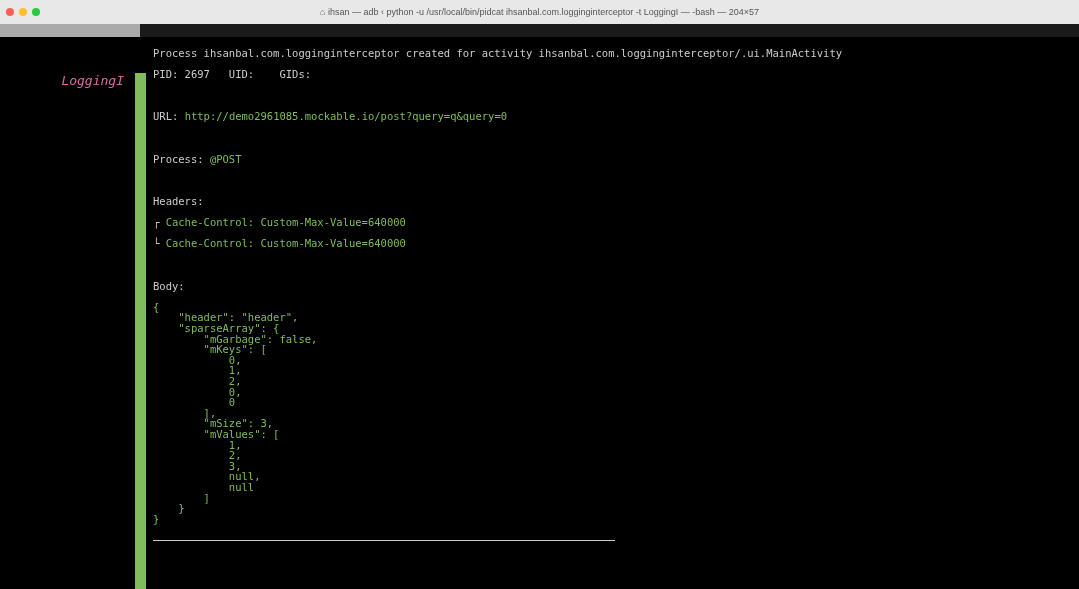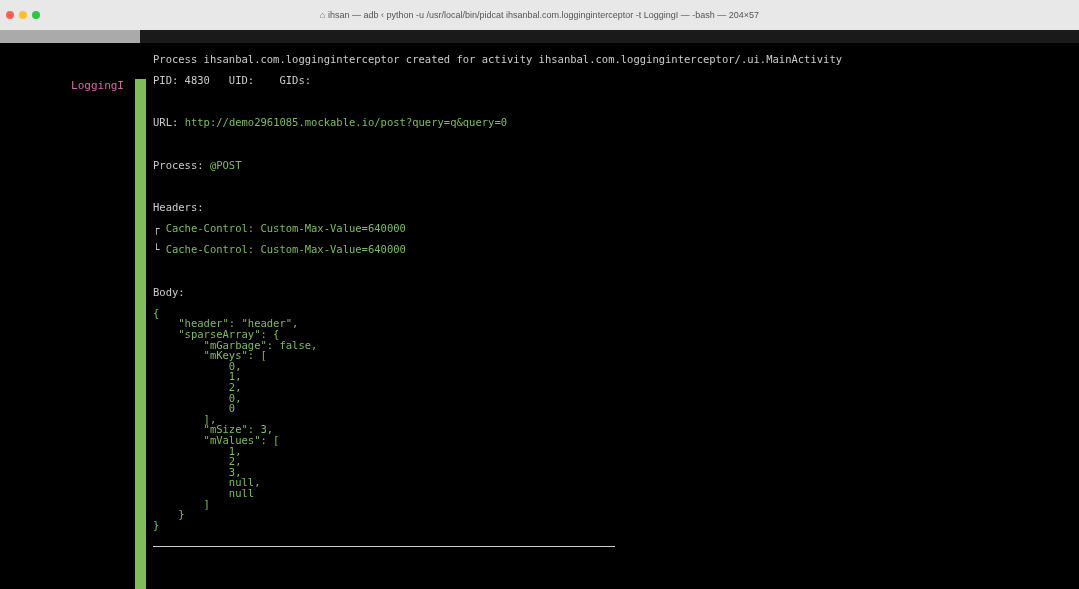--- a/index.html
+++ b/index.html
@@ -11,21 +11,21 @@
       background: #000000;
       font-family: Menlo, Monaco, Consolas, monospace;
       font-size: 10.5px;
       color: #cccccc;
       width: 1079px;
       height: 589px;
       overflow: hidden;
     }
     .titlebar {
       background: #e8e8e8;
-      height: 30px;
+      height: 24px;
       display: flex;
       align-items: center;
       padding: 0 10px;
       position: relative;
     }
     .traffic-lights {
       display: flex;
       gap: 5px;
       position: absolute;
       left: 6px;
@@ -61,21 +61,22 @@
     }
     .gutter {
       width: 135px;
       flex-shrink: 0;
       padding-top: 36px;
       text-align: right;
       padding-right: 11px;
     }
     .tag {
       color: #d768a7;
-      font-size: 11px;
+      font-size: 13px;
+      font-style: italic;
     }
     .greenbar {
       width: 11px;
       background: #7fbd5a;
       flex-shrink: 0;
       margin-top: 36px;
     }
     .content {
       flex: 1;
       padding-left: 7px;
@@ -144,21 +145,21 @@
   <div class="tab-active"></div>
 </div>
 
 <div class="terminal">
   <div class="gutter">
     <span class="tag">LoggingI</span>
   </div>
   <div class="greenbar"></div>
   <div class="content">
 <div class="processline">Process ihsanbal.com.logginginterceptor created for activity ihsanbal.com.logginginterceptor/.ui.MainActivity</div>
-<div class="processline">PID: 4830   UID:    GIDs:</div>
+<div class="processline">PID: 2697   UID:    GIDs:</div>
 <div style="height:10.6px"></div>
 <div class="pre"><span>URL:</span> <span class="green">http://demo2961085.mockable.io/post?query=q&amp;query=0</span></div>
 <div style="height:10.6px"></div>
 <div class="pre"><span>Process:</span> <span class="green">@POST</span></div>
 <div style="height:10.6px"></div>
 <div class="pre">Headers:</div>
 <div class="pre">┌ <span class="green">Cache-Control: Custom-Max-Value=640000</span></div>
 <div class="pre">└ <span class="green">Cache-Control: Custom-Max-Value=640000</span></div>
 <div style="height:10.6px"></div>
 <div class="pre">Body:</div>

